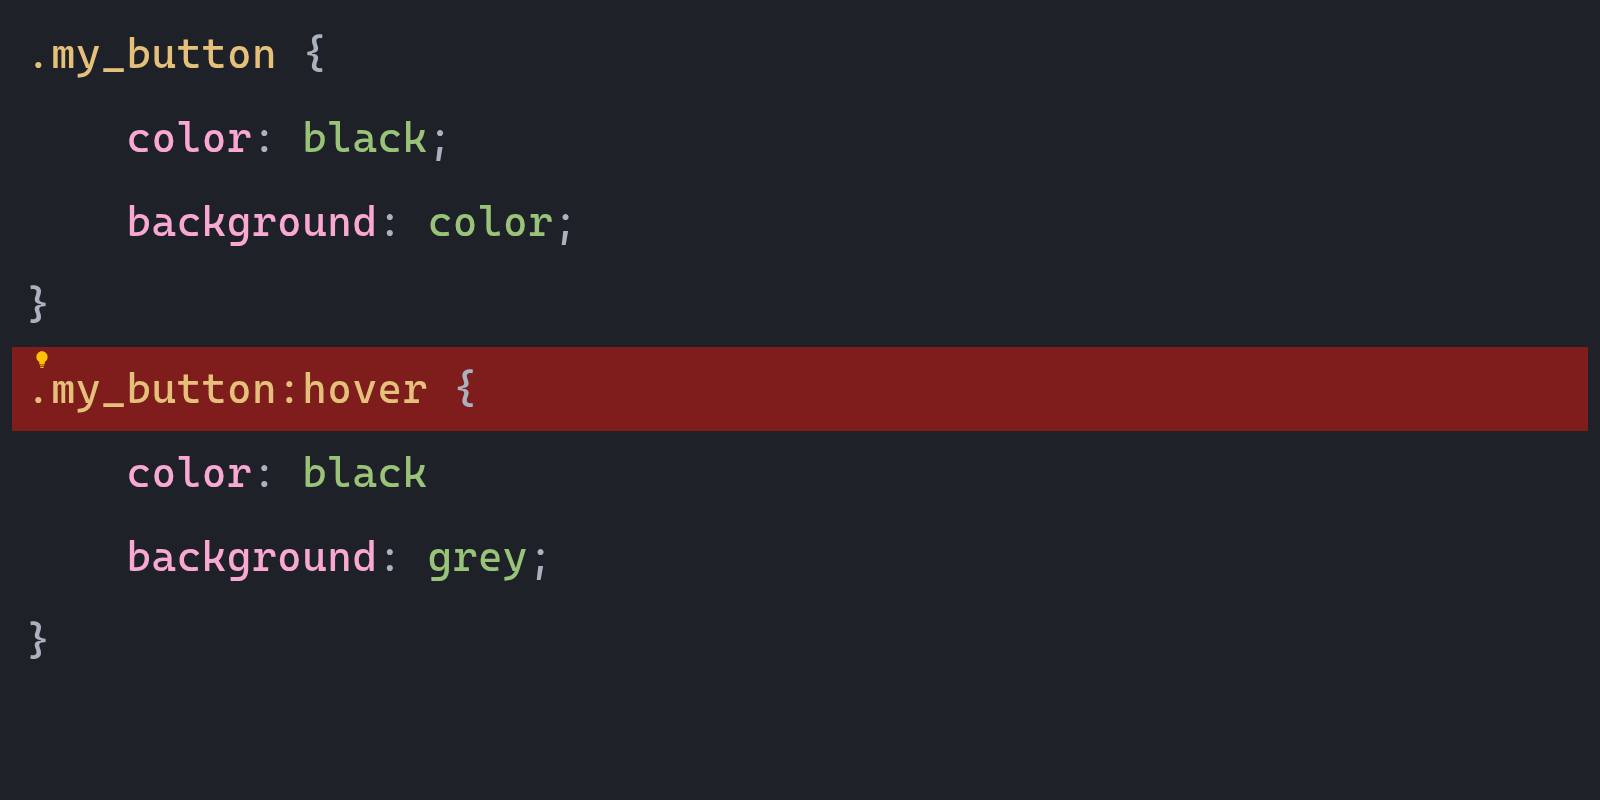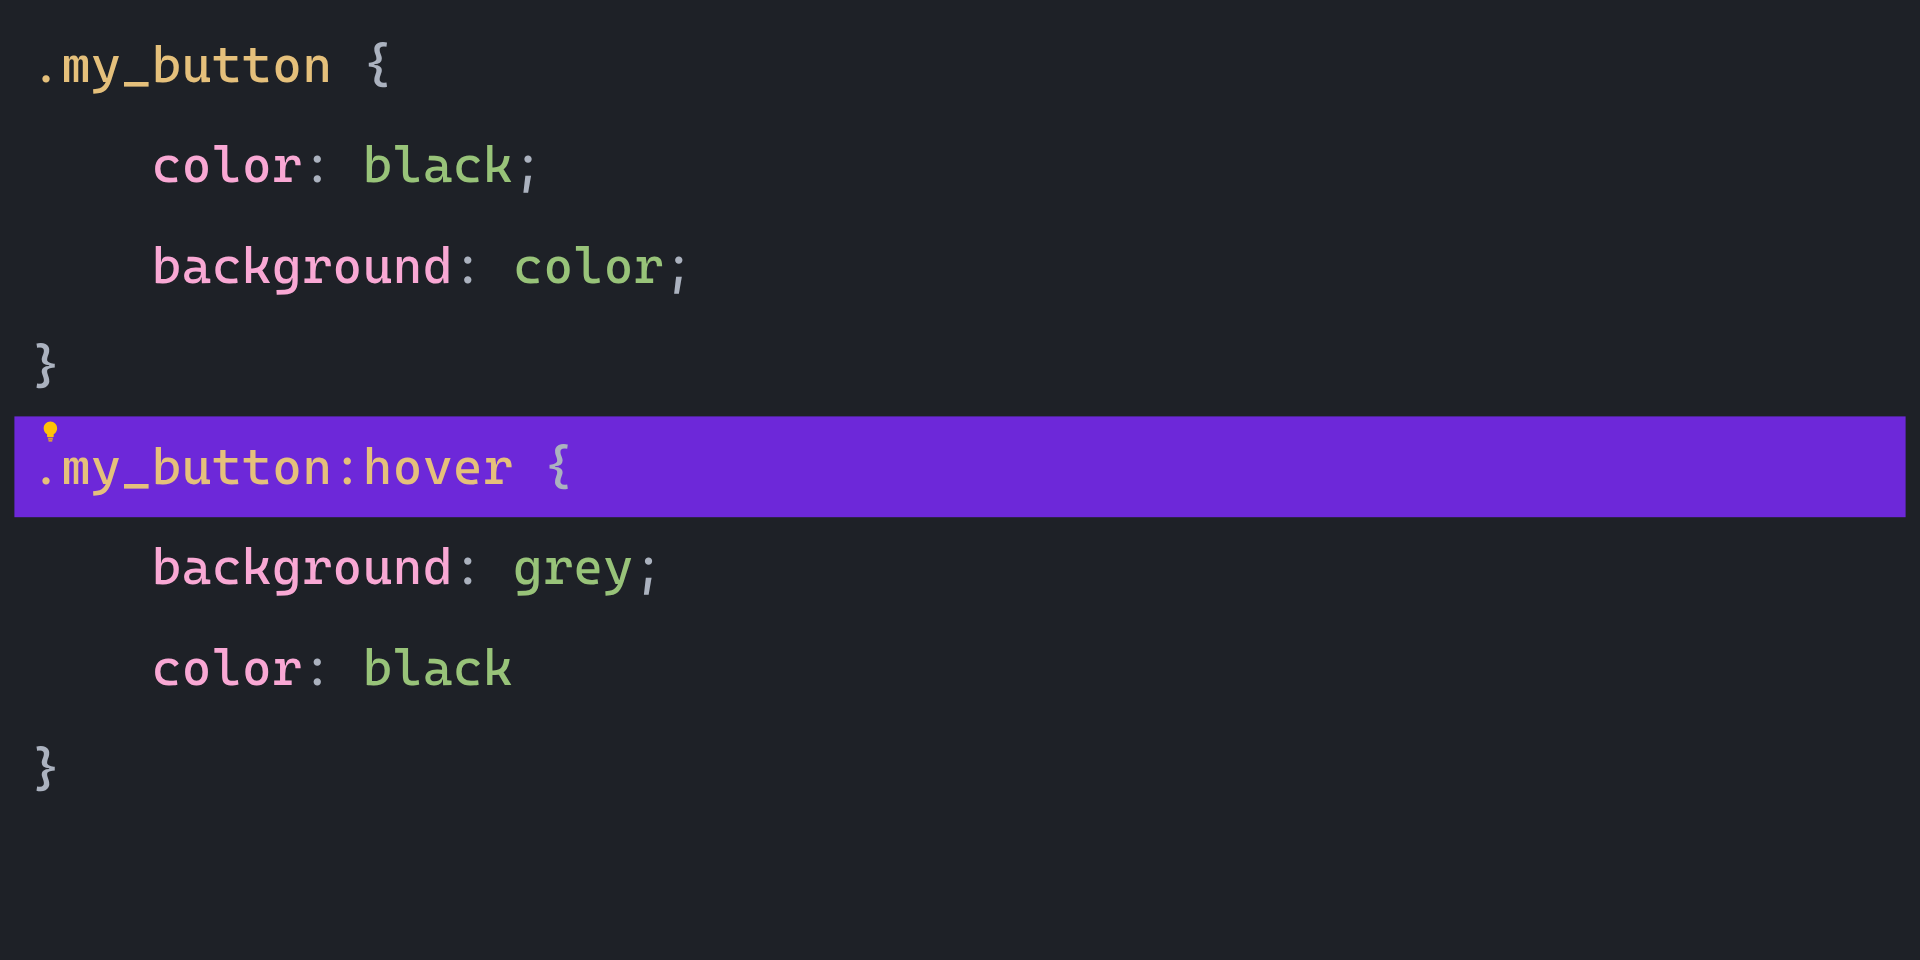--- a/index.html
+++ b/index.html
@@ -21,21 +21,21 @@
     .editor {
       padding: 12px;
     }
     .line {
       padding: 2px 14px;
       line-height: 1.9;
       white-space: pre;
       position: relative;
     }
     .line.highlighted {
-      background: #6d28d9;
+      background: #7f1d1d;
     }
     .selector {
       color: #e5c07b;
     }
     .punct {
       color: #abb2bf;
     }
     .property {
       color: #f9a8d4;
     }
@@ -73,16 +73,16 @@
   <div class="bulb-container">
     <div class="bulb">
       <svg viewBox="0 0 16 16" fill="none">
         <path d="M8 1C5.5 1 3.5 3 3.5 5.5C3.5 7.2 4.4 8.7 5.8 9.5V11C5.8 11.3 6 11.5 6.3 11.5H9.7C10 11.5 10.2 11.3 10.2 11V9.5C11.6 8.7 12.5 7.2 12.5 5.5C12.5 3 10.5 1 8 1Z" fill="#ffc107"></path>
         <rect x="6.3" y="12.2" width="3.4" height="0.8" rx="0.4" fill="#ffc107"></rect>
         <rect x="6.6" y="13.5" width="2.8" height="0.8" rx="0.4" fill="#ffc107"></rect>
       </svg>
     </div>
   </div>
   <div class="line highlighted"><span class="selector">.my_button:hover</span><span class="punct"> {</span></div>
+  <div class="line"><span class="indent">    </span><span class="property">color</span><span class="punct">: </span><span class="value">black</span><span class="punct"></span></div>
   <div class="line"><span class="indent">    </span><span class="property">background</span><span class="punct">: </span><span class="value">grey</span><span class="punct">;</span></div>
-  <div class="line"><span class="indent">    </span><span class="property">color</span><span class="punct">: </span><span class="value">black</span><span class="punct"></span></div>
   <div class="line"><span class="punct">}</span></div>
 </div>
 
 </body></html>

